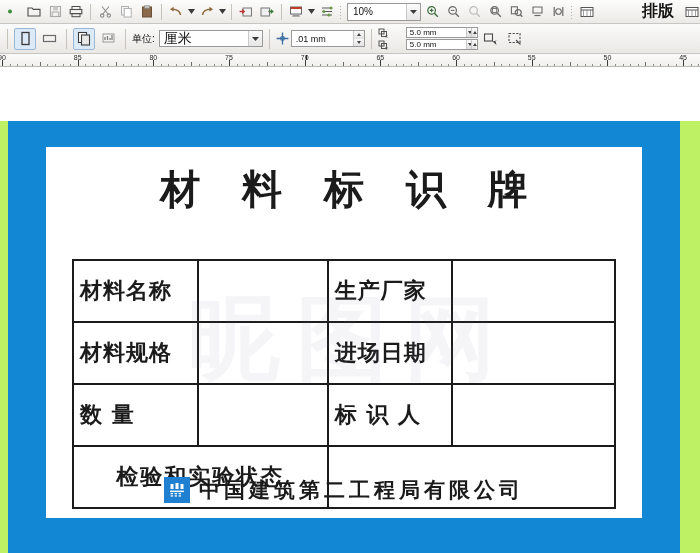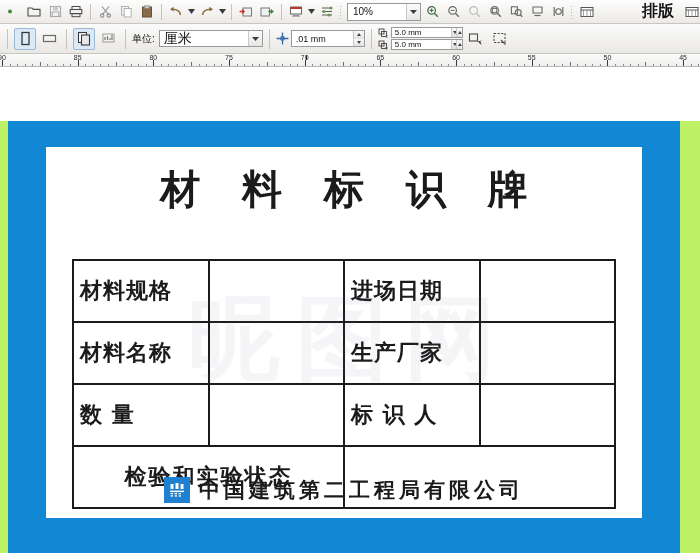--- a/index.html
+++ b/index.html
@@ -110,21 +110,21 @@
   .nudge-field .v { font-size:9px; padding-left:4px; color:#111; }
   .vspin { margin-left:auto; display:flex; flex-direction:column; width:11px; height:15px; }
   .vspin i { flex:1; border-left:1px solid #c9c9c9; background:linear-gradient(#fafafa,#e2e2e2);
              position:relative; }
   .vspin i:after { content:""; position:absolute; left:3px; top:2px;
     border-left:2px solid transparent; border-right:2px solid transparent; border-bottom:3px solid #444; }
   .vspin i.dn:after { top:2px; border-bottom:none; border-top:3px solid #444; }
   .dual { display:flex; flex-direction:column; gap:1px; flex:none; }
   .dual-row { display:flex; align-items:center; gap:2px; }
   .nf-sm { display:flex; align-items:center; height:11px; border:1px solid #9a9a9a;
-           background:#fff; width:72px; }
+           background:#fff; width:72px;margin-left:15px; }
   .nf-sm .v { font-size:8px; padding-left:3px; color:#111; }
 
   
   .ruler {
     height: 13px; background: linear-gradient(#fbfbfb,#f0efed);
     border-bottom: 1px solid #b9b7b3; position: relative; overflow: hidden;
   }
   .rtick { position:absolute; bottom:0; width:1px; background:#6d6d6d; }
   .rtick.maj { height:6px; background:#3c3c3c; }
   .rtick.mid { height:4px; }
@@ -576,38 +576,38 @@
 
   <div class="canvas">
     <div class="sign-outer">
       <div class="sign-inner">
 
         <div class="sign-title">材 料 标 识 牌</div>
 
         <table class="sign-table">
           <tbody>
               <tr>
+            <td style="width:23%">
+              <div class="cell-label">材料名称</div>
+            </td>
+            <td style="width:24%"></td>
+            <td style="width:23%">
+              <div class="cell-label">生产厂家</div>
+            </td>
+            <td style="width:30%"></td>
+          </tr>
+          <tr>
             <td>
               <div class="cell-label">材料规格</div>
             </td>
             <td></td>
             <td>
               <div class="cell-label">进场日期</div>
             </td>
             <td></td>
-          </tr>
-          <tr>
-            <td style="width:23%">
-              <div class="cell-label">材料名称</div>
-            </td>
-            <td style="width:24%"></td>
-            <td style="width:23%">
-              <div class="cell-label">生产厂家</div>
-            </td>
-            <td style="width:30%"></td>
           </tr>
           <tr>
             <td>
               <div class="cell-label spread">数    量</div>
             </td>
             <td></td>
             <td>
               <div class="cell-label spread">标 识 人</div>
             </td>
             <td></td>

